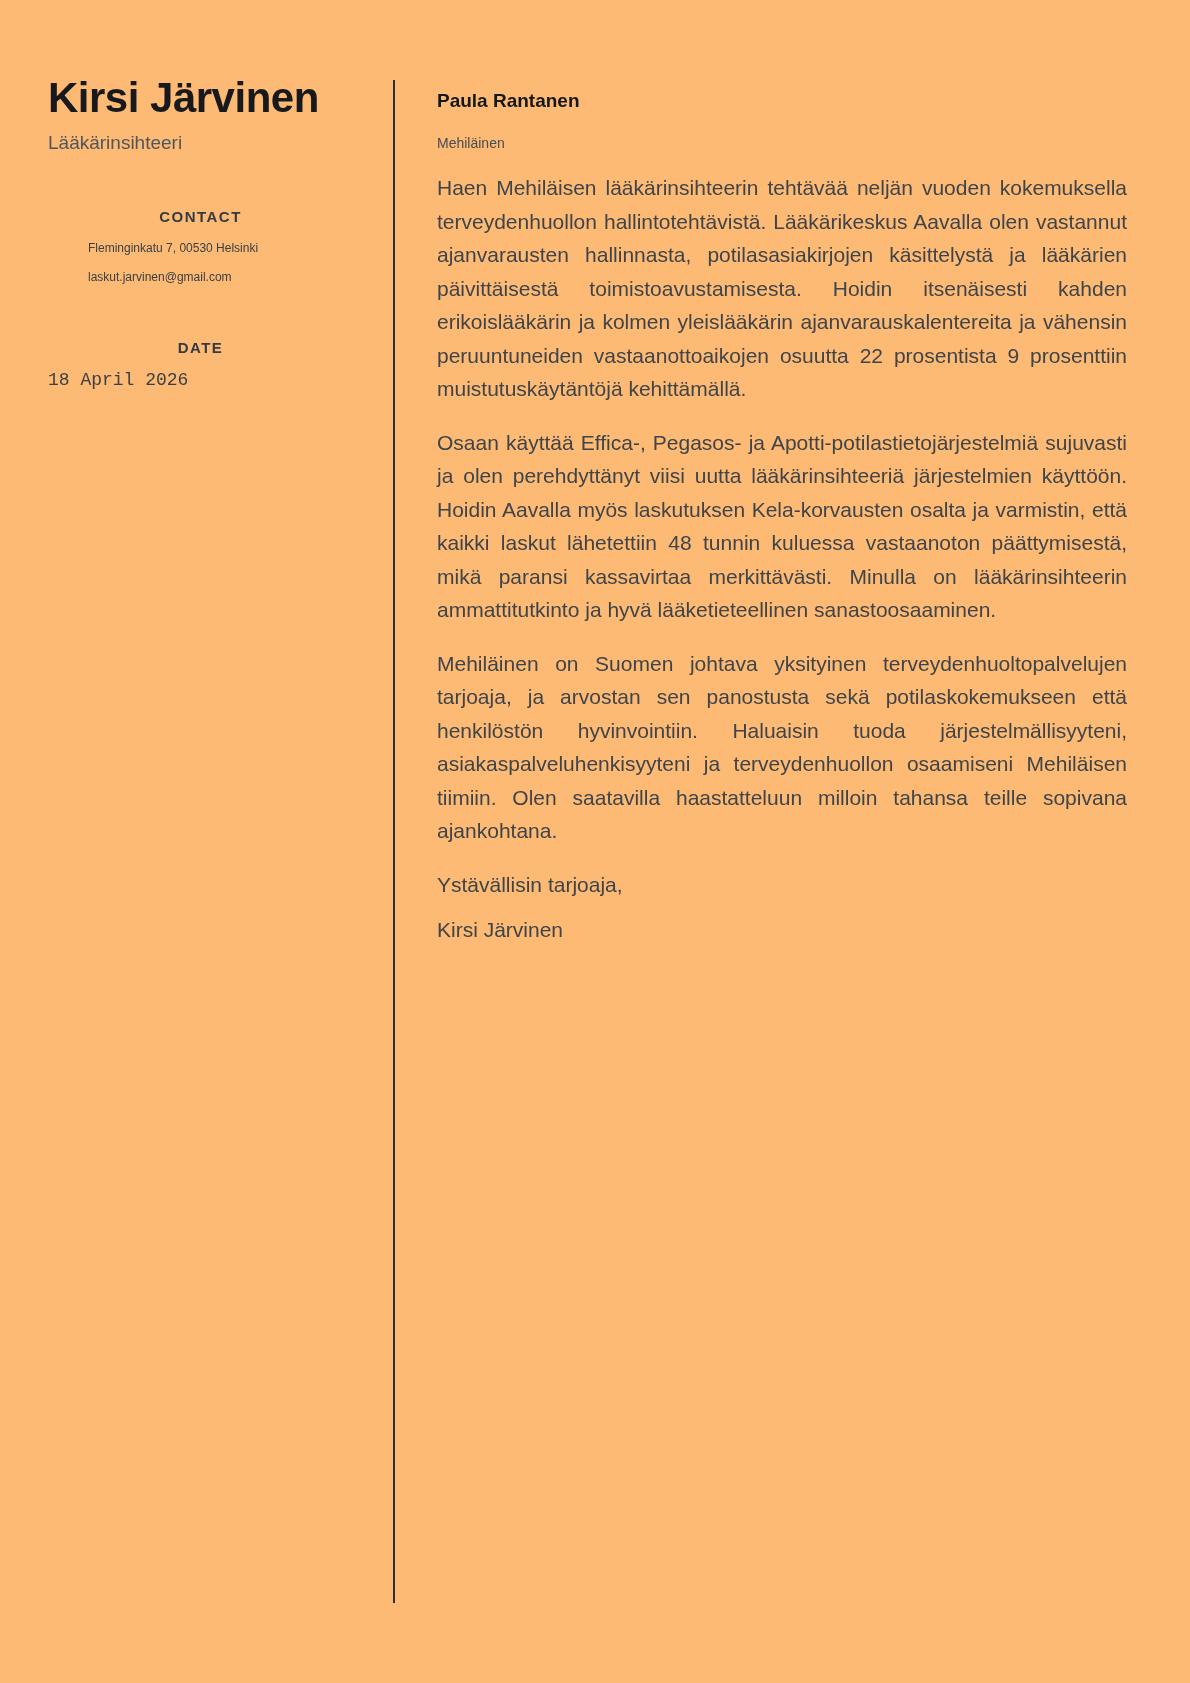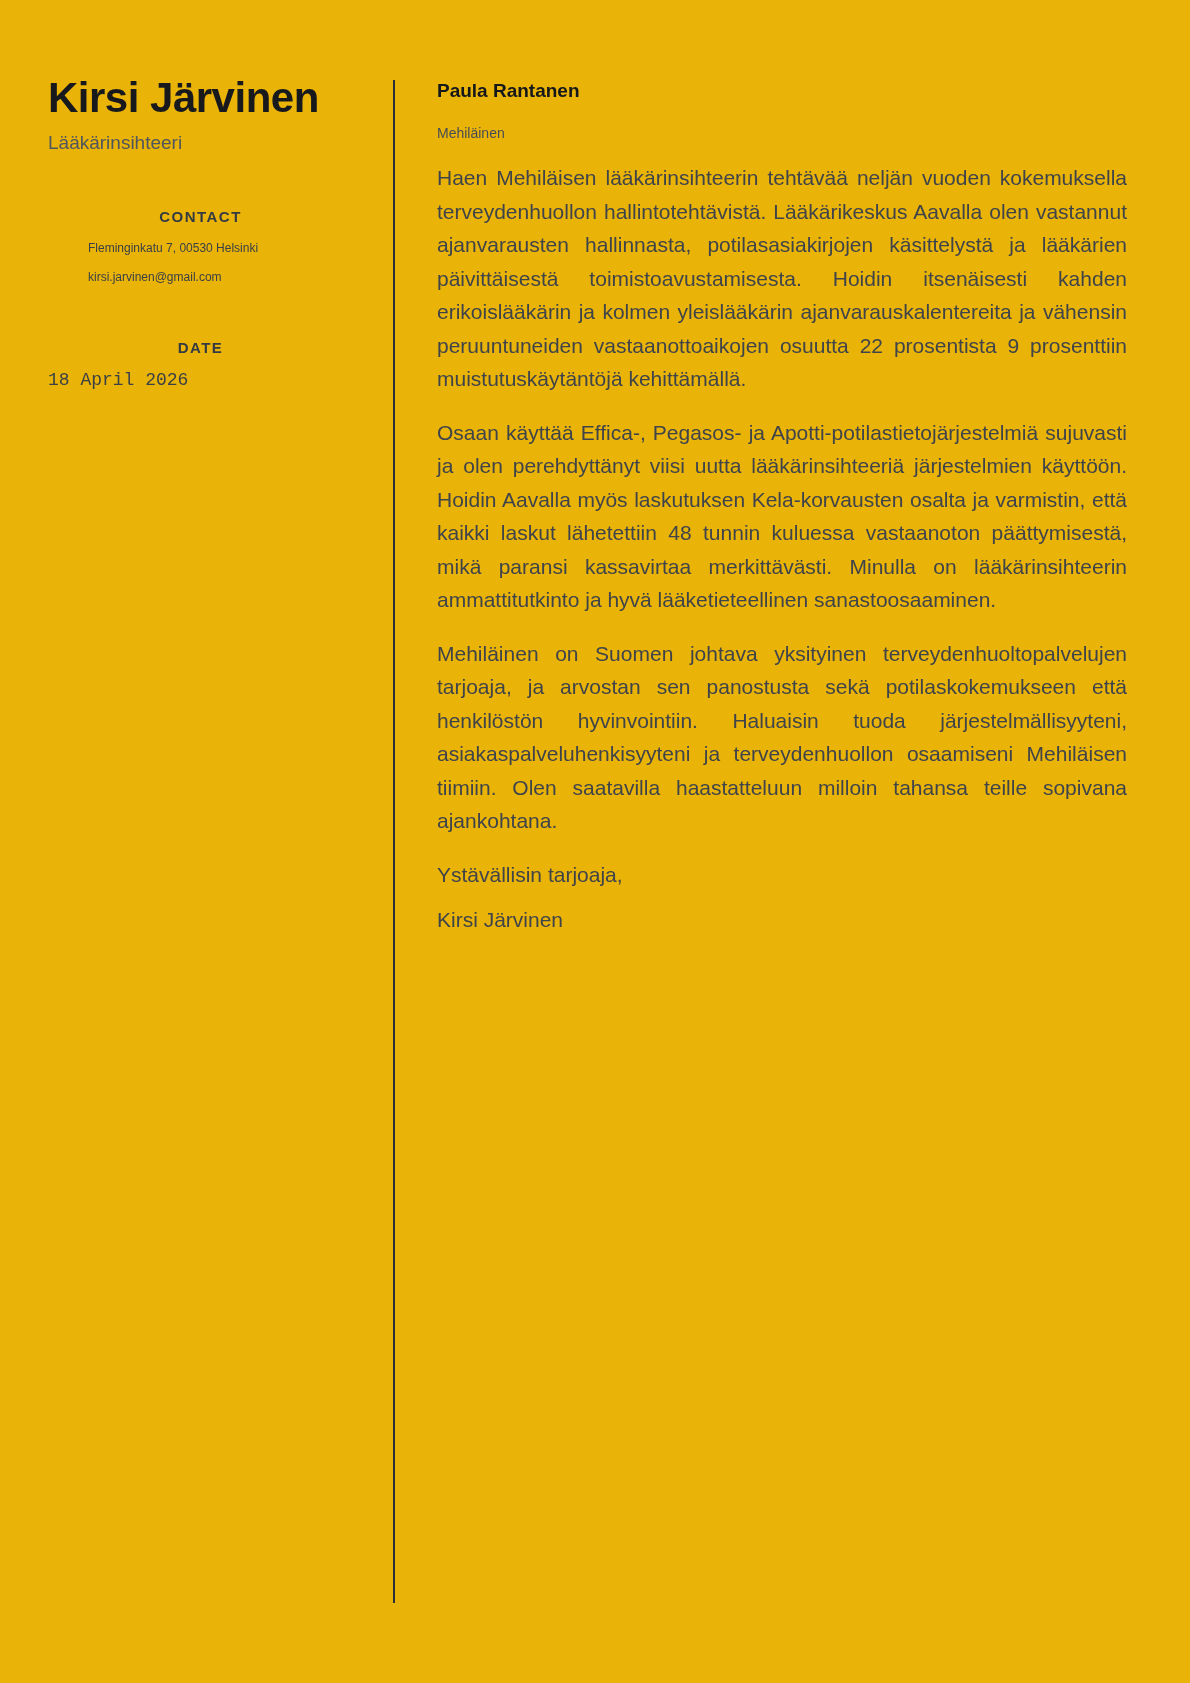--- a/index.html
+++ b/index.html
@@ -4,21 +4,21 @@
 <style>
   html, body {
     margin: 0;
     padding: 0;
     background: #ffffff;
   }
   .page {
     position: relative;
     width: 1190px;
     height: 1683px;
-    background: #eab308;
+    background: #fdba74;
     font-family: "Liberation Sans", sans-serif;
     overflow: hidden;
   }
   .divider {
     position: absolute;
     left: 393px;
     top: 80px;
     width: 2px;
     height: 1523px;
     background: #2b2f36;
@@ -69,21 +69,21 @@
     margin-top: 10px;
     font-size: 18px;
     line-height: 28px;
     color: #3a4046;
     font-family: Liberation Mono, monospace;
   }
   
   .main {
     position: absolute;
     left: 437px;
-    top: 2px;
+    top: 12px;
     width: 690px;
     color: #3f444a;
   }
   .recipient {
     margin-top: 78px;
     font-size: 19px;
     font-weight: 700;
     color: #15181b;
   }
   .company {
@@ -123,21 +123,21 @@
 <div class="page">
 
   <div class="divider"></div>
 
   <div class="sidebar">
     <div class="name">Kirsi Järvinen</div>
     <div class="role">Lääkärinsihteeri</div>
 
     <div class="section-label">CONTACT</div>
     <div class="contact-line">Fleminginkatu 7, 00530 Helsinki</div>
-    <div class="contact-line">kirsi.jarvinen@gmail.com</div>
+    <div class="contact-line">laskut.jarvinen@gmail.com</div>
 
     <div class="section-label date-label">DATE</div>
     <div class="date-value">18 April 2026</div>
   </div>
 
   <div class="main">
     <div class="recipient">Paula Rantanen</div>
     <div class="company">Mehiläinen</div>
 
 

